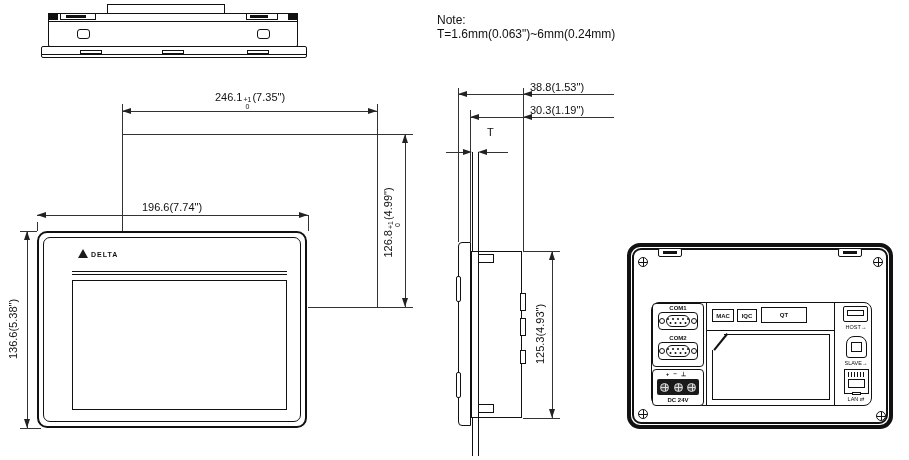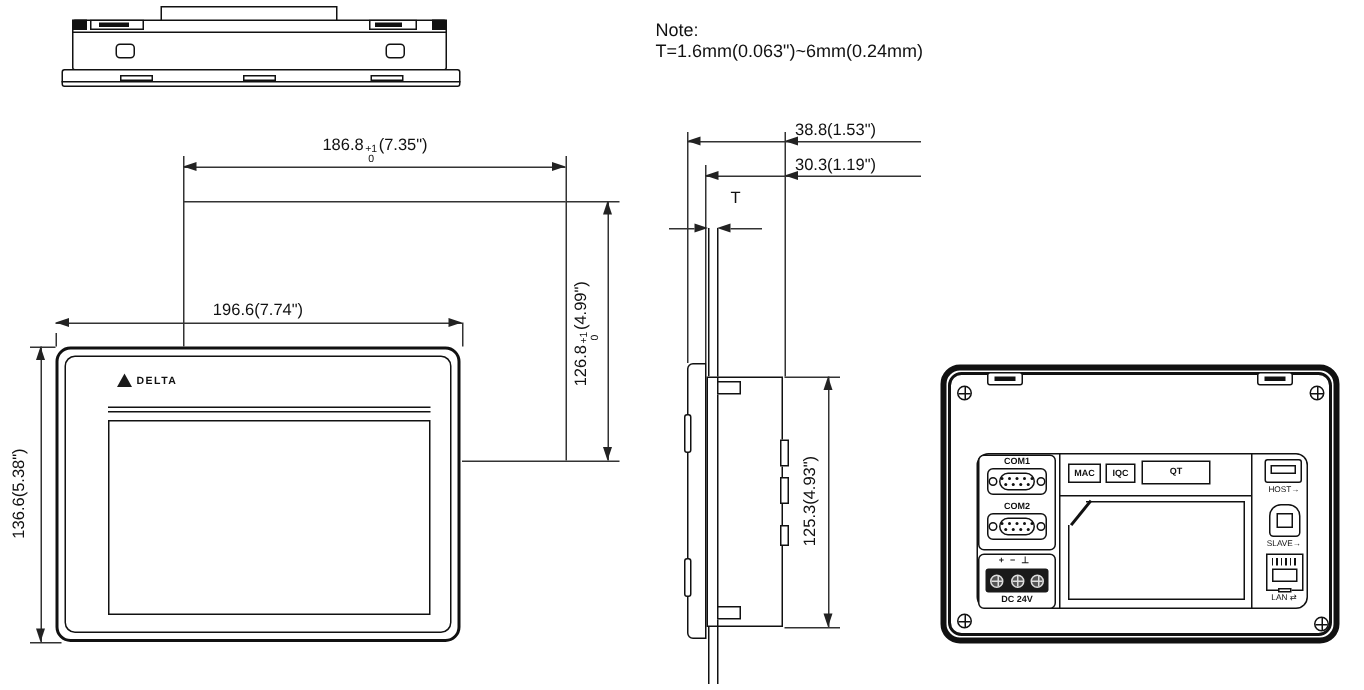--- a/index.html
+++ b/index.html
@@ -94,21 +94,21 @@
     <div class="vl" style="left:122px;top:104px;height:127px;"></div>
     <div class="vl" style="left:377px;top:104px;height:203px;"></div>
     <div class="hl" style="left:308px;top:307px;width:105px;"></div>
   </div>
 
   <div>
     <div class="hl" style="left:122px;top:111px;width:255px;"></div>
     <div class="ar l" style="left:122px;top:108px;"></div>
     <div class="ar r" style="left:368px;top:108px;"></div>
     <div class="dimtext" style="left:180px;top:91px;width:140px;">
-      <span>186.8</span><span class="tol">
+      <span>246.1</span><span class="tol">
           <span>+1</span>
           <span>0</span>
         </span><span>(7.35")</span>
     </div>
   </div>
 
   <div>
     <div class="hl" style="left:377px;top:134px;width:36px;"></div>
     <div class="vl" style="left:405px;top:134px;height:173px;"></div>
     <div class="ar u" style="left:402px;top:134px;"></div>

